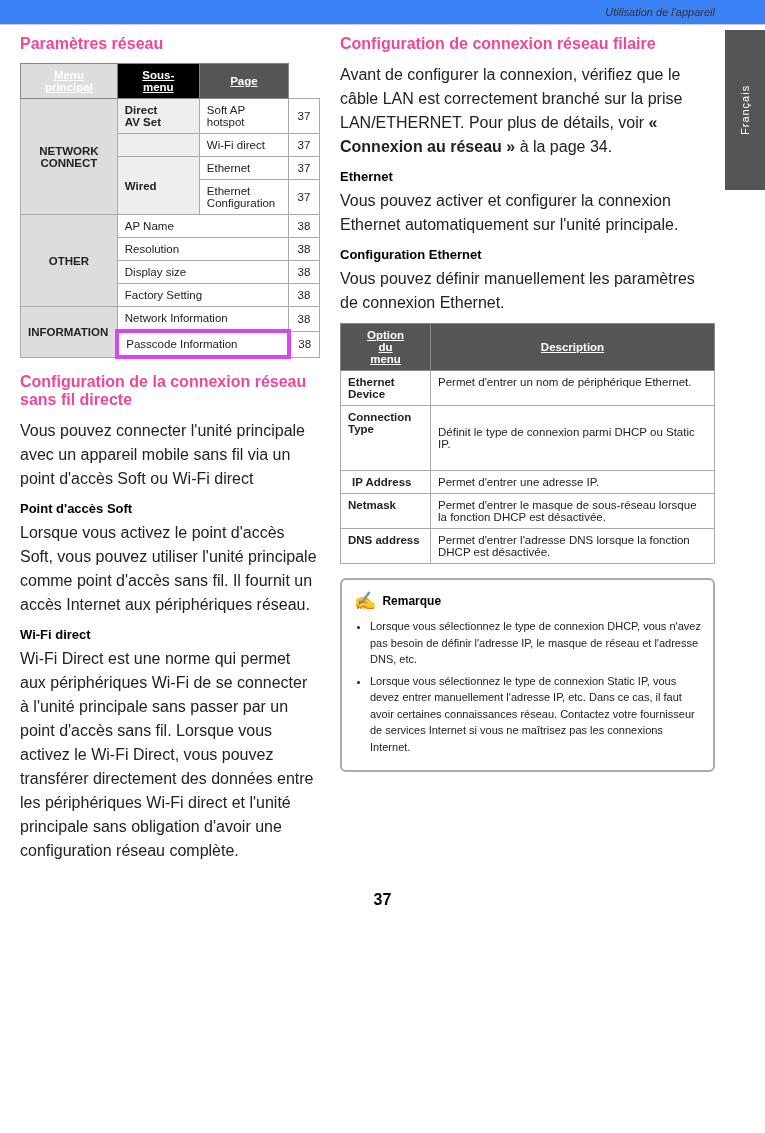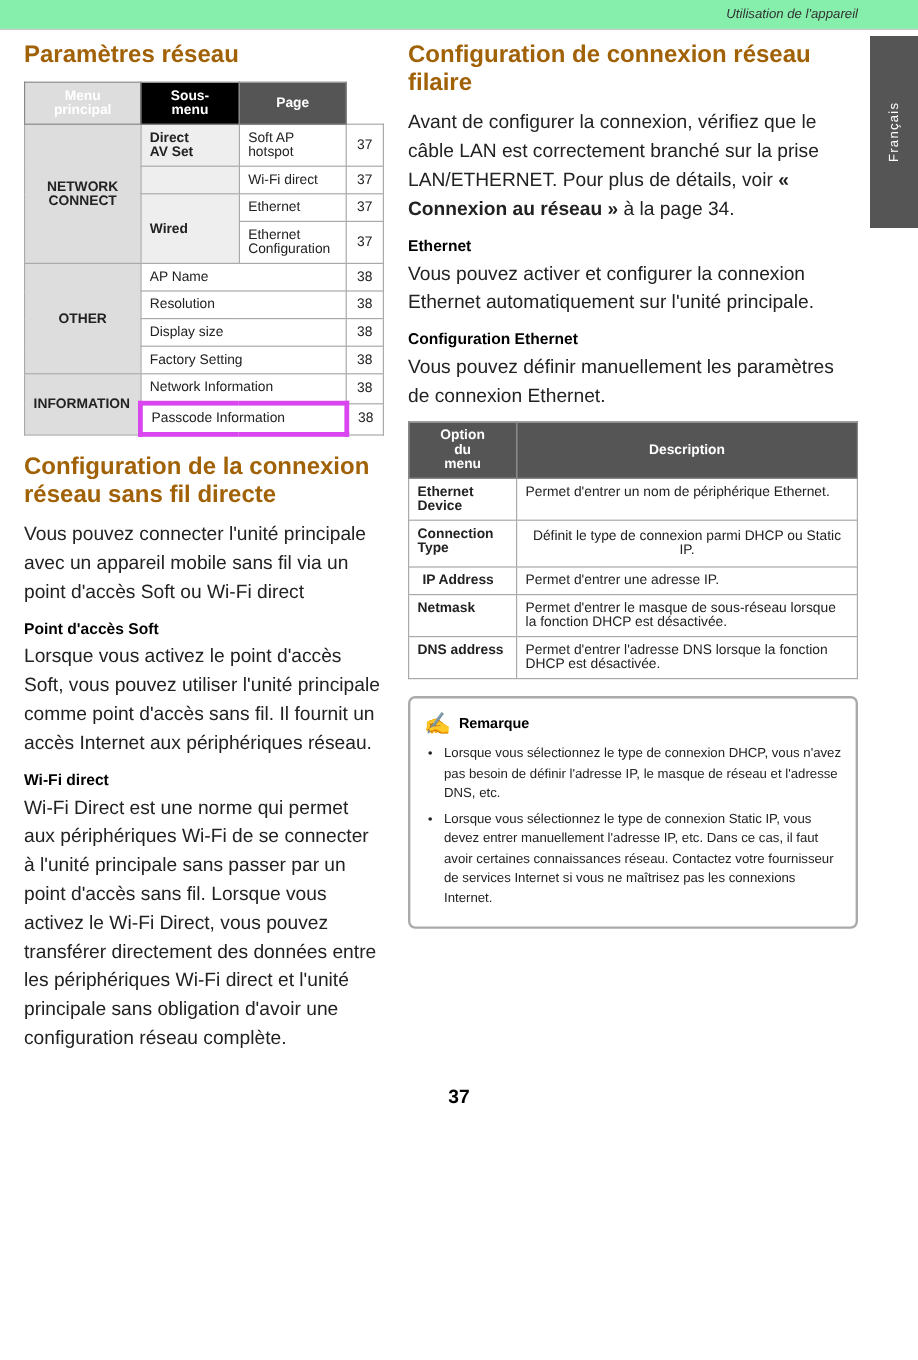--- a/index.html
+++ b/index.html
@@ -8,21 +8,21 @@
       font-size: 12px;
       background: #fff;
       width: 765px;
       min-height: 1133px;
       position: relative;
       overflow-x: hidden;
     }
 
     
     .top-header {
-      background: #86efac;
+      background: #3b82f6;
       border-bottom: 1px solid #ccc;
       text-align: right;
       padding: 6px 50px 6px 10px;
       font-size: 11px;
       color: #333;
       font-style: italic;
     }
 
     
     .right-sidebar {
@@ -56,24 +56,24 @@
       flex: 0 0 300px;
       max-width: 300px;
     }
 
     
     .right-col {
       flex: 1;
     }
 
     h2 {
-      font-size: 20px;
+      font-size: 16px;
       font-weight: bold;
       margin-bottom: 10px;
-      color: #a16207;
+      color: #ec4899;
     }
 
     h3 {
       font-size: 13px;
       font-weight: bold;
       margin: 10px 0 5px;
       color: #000;
     }
 
     p {
@@ -90,20 +90,21 @@
       margin-bottom: 14px;
       font-size: 11.5px;
     }
 
     table thead tr th {
       background: #555;
       color: #fff;
       padding: 5px 21px;
       text-align: center;
       border: 1px solid #888;
+      text-decoration: underline;
     }
 
     table tbody tr td {
       border: 1px solid #aaa;
       padding: 5px 7px;
       vertical-align: middle;
       color: #222;
     }
 
     .col-menu {
@@ -308,21 +309,21 @@
           <th class="th-desc">Description</th>
         </tr>
       </thead>
       <tbody id="right-table-body">
       <tr>
             <td class="td-option" style="border: 1px solid rgb(170, 170, 170); padding: 5px 7px; font-weight: bold; vertical-align: top;">Ethernet Device</td>
             <td class="td-desc" style="border: 1px solid rgb(170, 170, 170); padding: 5px 7px; vertical-align: top;">Permet d'entrer un nom de périphérique Ethernet.</td>
           </tr>
           <tr>
             <td class="td-option" style="border: 1px solid rgb(170, 170, 170); padding: 5px 7px; font-weight: bold; vertical-align: top;">Connection Type</td>
-            <td class="td-desc" style="border: 1px solid rgb(170, 170, 170); padding: 7px 7px; vertical-align: top; text-align: center;">Définit le type de connexion parmi DHCP ou Static IP.</td>
+            <td class="td-desc" style="border: 1px solid rgb(170, 170, 170); padding: 20px 7px; vertical-align: top;">Définit le type de connexion parmi DHCP ou Static IP.</td>
           </tr>
           <tr>
             <td class="td-option" style="border: 1px solid rgb(170, 170, 170); padding: 5px 11px; font-weight: bold; vertical-align: top;">IP Address</td>
             <td class="td-desc" style="border: 1px solid rgb(170, 170, 170); padding: 5px 7px; vertical-align: top;">Permet d'entrer une adresse IP.</td>
           </tr>
           <tr>
             <td class="td-option" style="border: 1px solid rgb(170, 170, 170); padding: 5px 7px; font-weight: bold; vertical-align: top;">Netmask</td>
             <td class="td-desc" style="border: 1px solid rgb(170, 170, 170); padding: 5px 7px; vertical-align: top;">Permet d'entrer le masque de sous-réseau lorsque la fonction DHCP est désactivée.</td>
           </tr>
           <tr>

